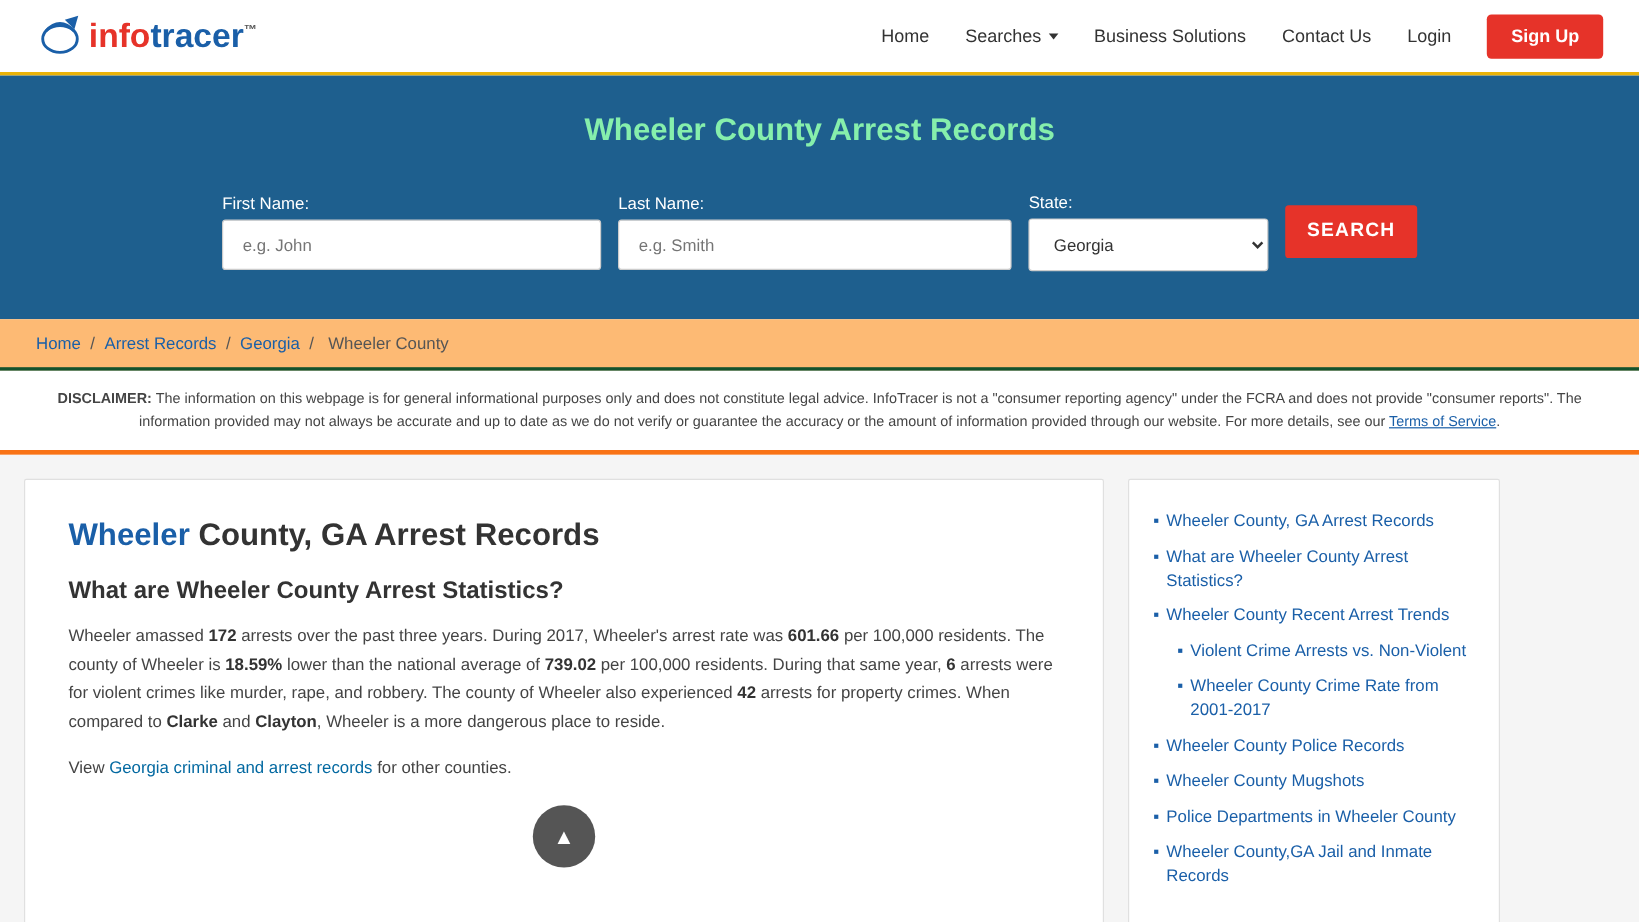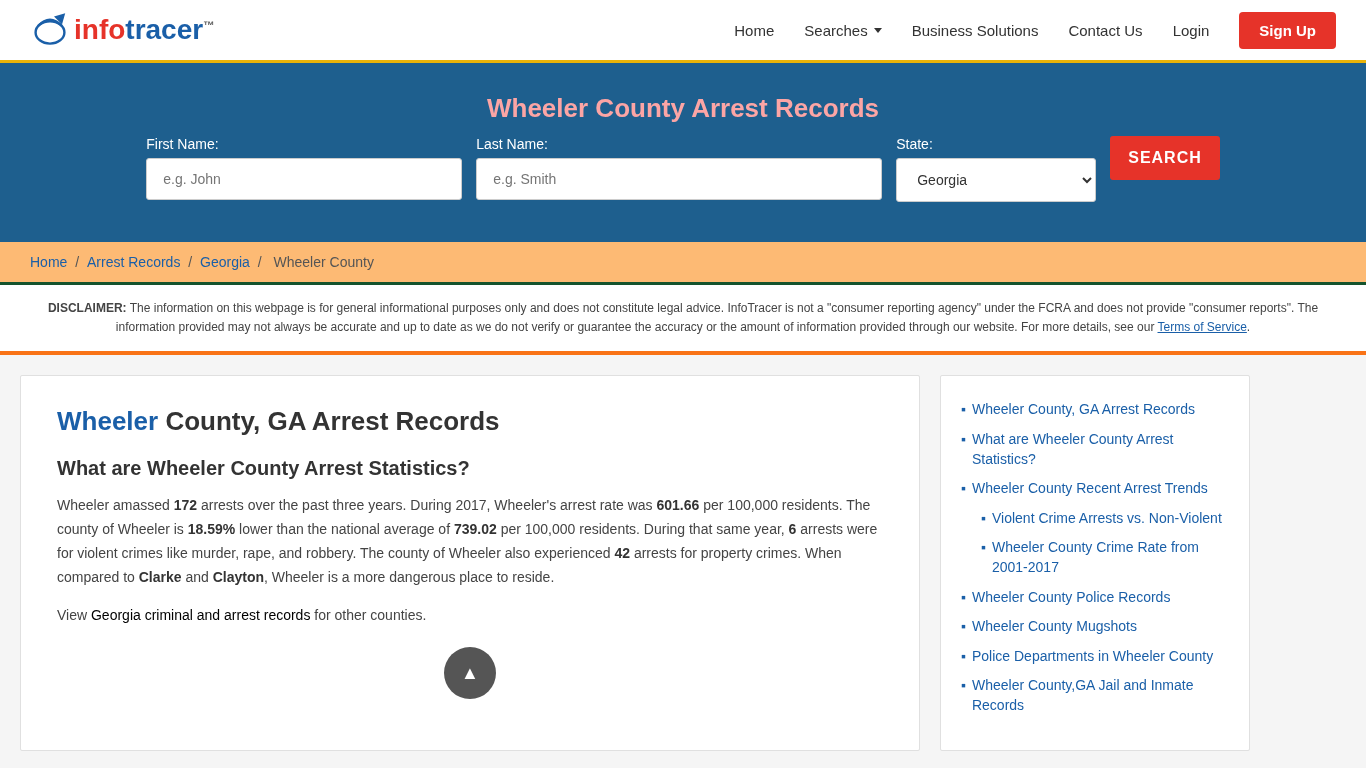--- a/index.html
+++ b/index.html
@@ -71,28 +71,28 @@
       margin-left: 2px;
     }
 
     
     .hero {
       background: #1e5f8e;
       padding: 30px 40px 40px;
       text-align: center;
     }
     .hero h1 {
-      color: #fca5a5;
+      color: #86efac;
       font-size: 26px;
       font-weight: bold;
-      margin-bottom: 12px;
+      margin-bottom: 36px;
     }
     .search-form {
       display: flex;
-      align-items: flex-start;
+      align-items: center;
       justify-content: center;
       gap: 14px;
       flex-wrap: wrap;
     }
     .form-group {
       display: flex;
       flex-direction: column;
       align-items: flex-start;
     }
     .form-group label {
@@ -103,21 +103,21 @@
     }
     .form-group input, .form-group select {
       padding: 12px 16px;
       font-size: 14px;
       border: 1px solid #ccc;
       border-radius: 3px;
       outline: none;
       color: #aaa;
     }
     .form-group.first-name input { width: 316px; }
-    .form-group.last-name input { width: 406px; }
+    .form-group.last-name input { width: 328px; }
     .form-group.state select {
       width: 200px;
       color: #333;
       background: #fff;
     }
     .btn-search {
       background: #e63329;
       color: #fff;
       border: none;
       padding: 13px 18px;
@@ -188,21 +188,21 @@
       color: #333;
       margin-bottom: 14px;
     }
     .article p {
       font-size: 14px;
       color: #444;
       line-height: 1.7;
       margin-bottom: 14px;
     }
     .article p strong { font-weight: bold; color: #333; }
-    .article p a { color: #000000; text-decoration: none; text-align: right; }
+    .article p a { color: #0369a1; text-decoration: none; text-align: right; }
 
     
     .scroll-top {
       display: flex;
       justify-content: center;
       margin-top: 20px;
     }
     .scroll-top-btn {
       width: 52px;
       height: 52px;

